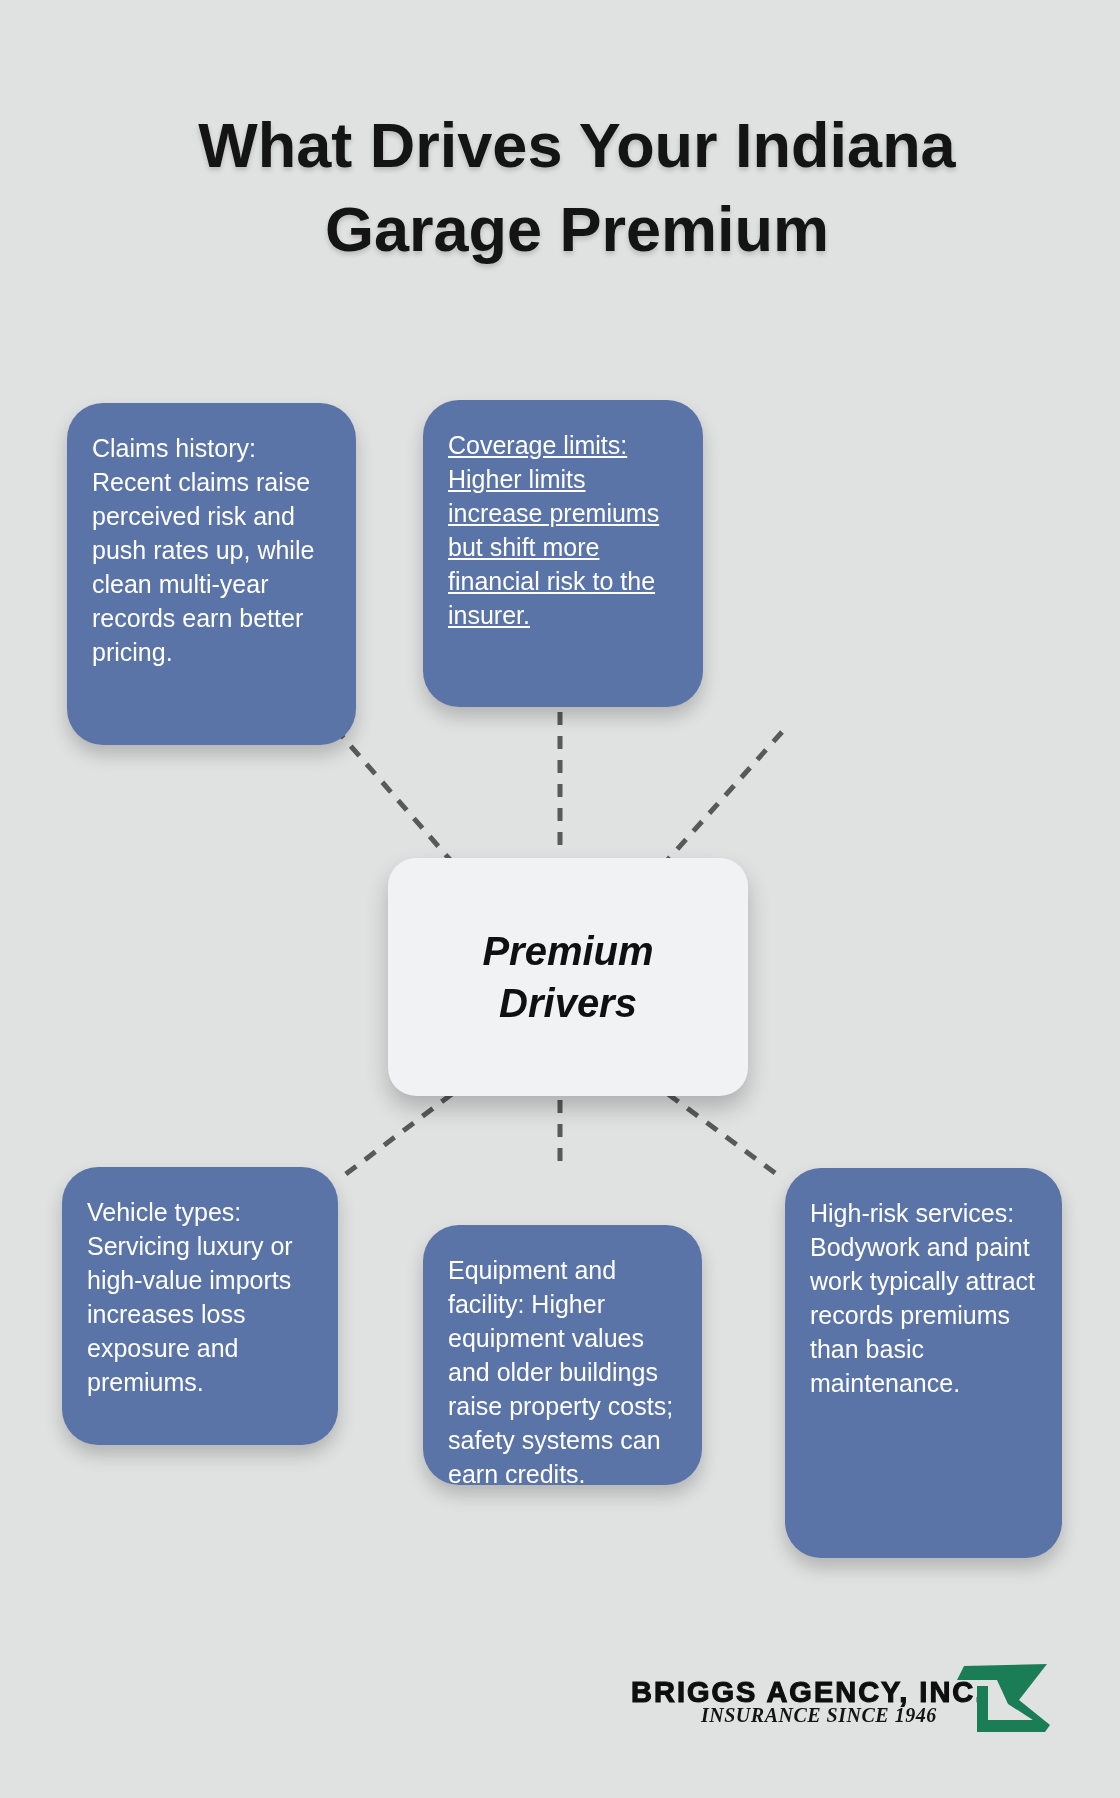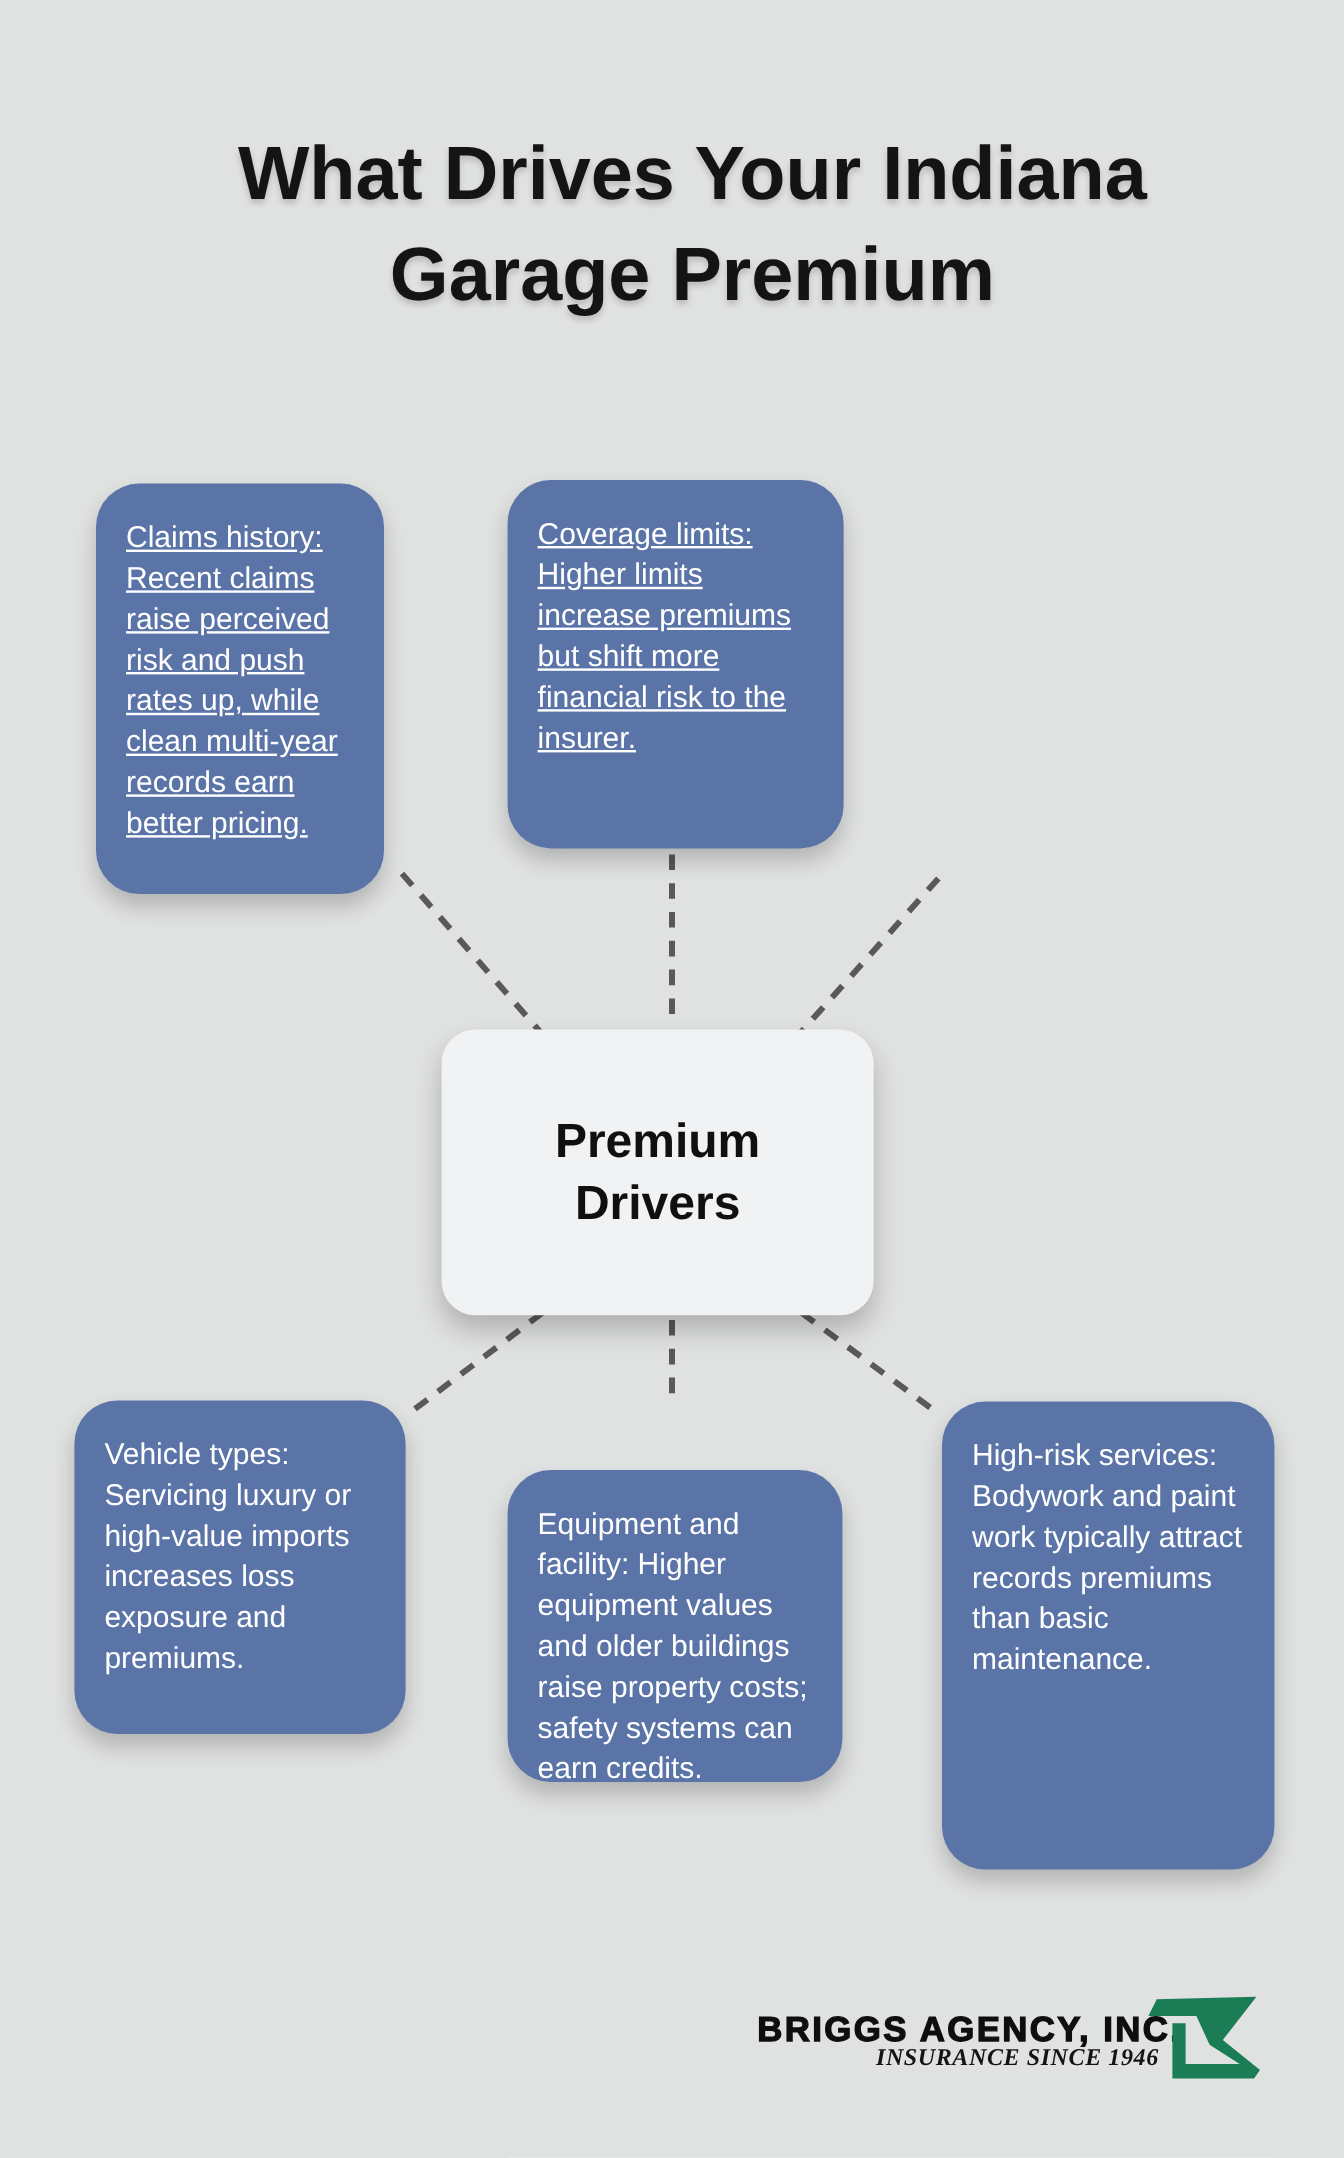--- a/index.html
+++ b/index.html
@@ -22,43 +22,44 @@
   .node{
     position:absolute;
     background:#5b74a8;
     border-radius:36px;
     color:#ffffff;
     font-size:25px;line-height:34px;font-weight:400;
     padding:28px 18px 20px 25px;
     box-sizing:border-box;
     box-shadow:0 10px 18px rgba(0,0,0,0.20);
   }
-  .node-claims    {left:80px; top:403px; width:240px;height:342px;text-decoration:underline;}
+  .node-claims    {left:67px; top:403px; width:289px;height:342px;}
   .node-coverage  {left:423px;top:400px; width:280px;height:307px;text-decoration:underline;}
   .node-deduct    {left:785px;top:400px; width:278px;height:378px;}
   .node-vehicle   {left:62px; top:1167px;width:276px;height:278px;}
   .node-equipment {left:423px;top:1225px;width:279px;height:260px;}
   .node-highrisk  {left:785px;top:1168px;width:277px;height:390px;}
   .center-node{
-    position:absolute;left:368px;top:858px;width:360px;height:238px;
+    position:absolute;left:388px;top:858px;width:360px;height:238px;
     background:#f1f2f4;border-radius:28px;
     box-shadow:0 12px 22px rgba(0,0,0,0.22);
     display:flex;flex-direction:column;align-items:center;justify-content:center;
     font-size:40px;font-weight:700;line-height:52px;color:#101010;
     text-align:center;
+    font-style:italic;
   }
   .logo{position:absolute;left:620px;top:1650px;width:460px;height:110px;}
   .logo-name{
     position:absolute;left:11px;top:26px;
     font-size:29px;font-weight:700;letter-spacing:2px;
     color:#0e0e0e;-webkit-text-stroke:1.1px #0e0e0e;
     white-space:nowrap;
   }
   .logo-tagline{
-    position:absolute;left:110px;top:54px;
+    position:absolute;left:81px;top:54px;
     font-family:"Liberation Serif",serif;
     font-style:italic;font-weight:700;
     font-size:20px;letter-spacing:0.5px;color:#141414;
     white-space:nowrap;
   }
   .logo-mark{position:absolute;left:333px;top:4px;}
 </style>
 </head>
 <body>
 

